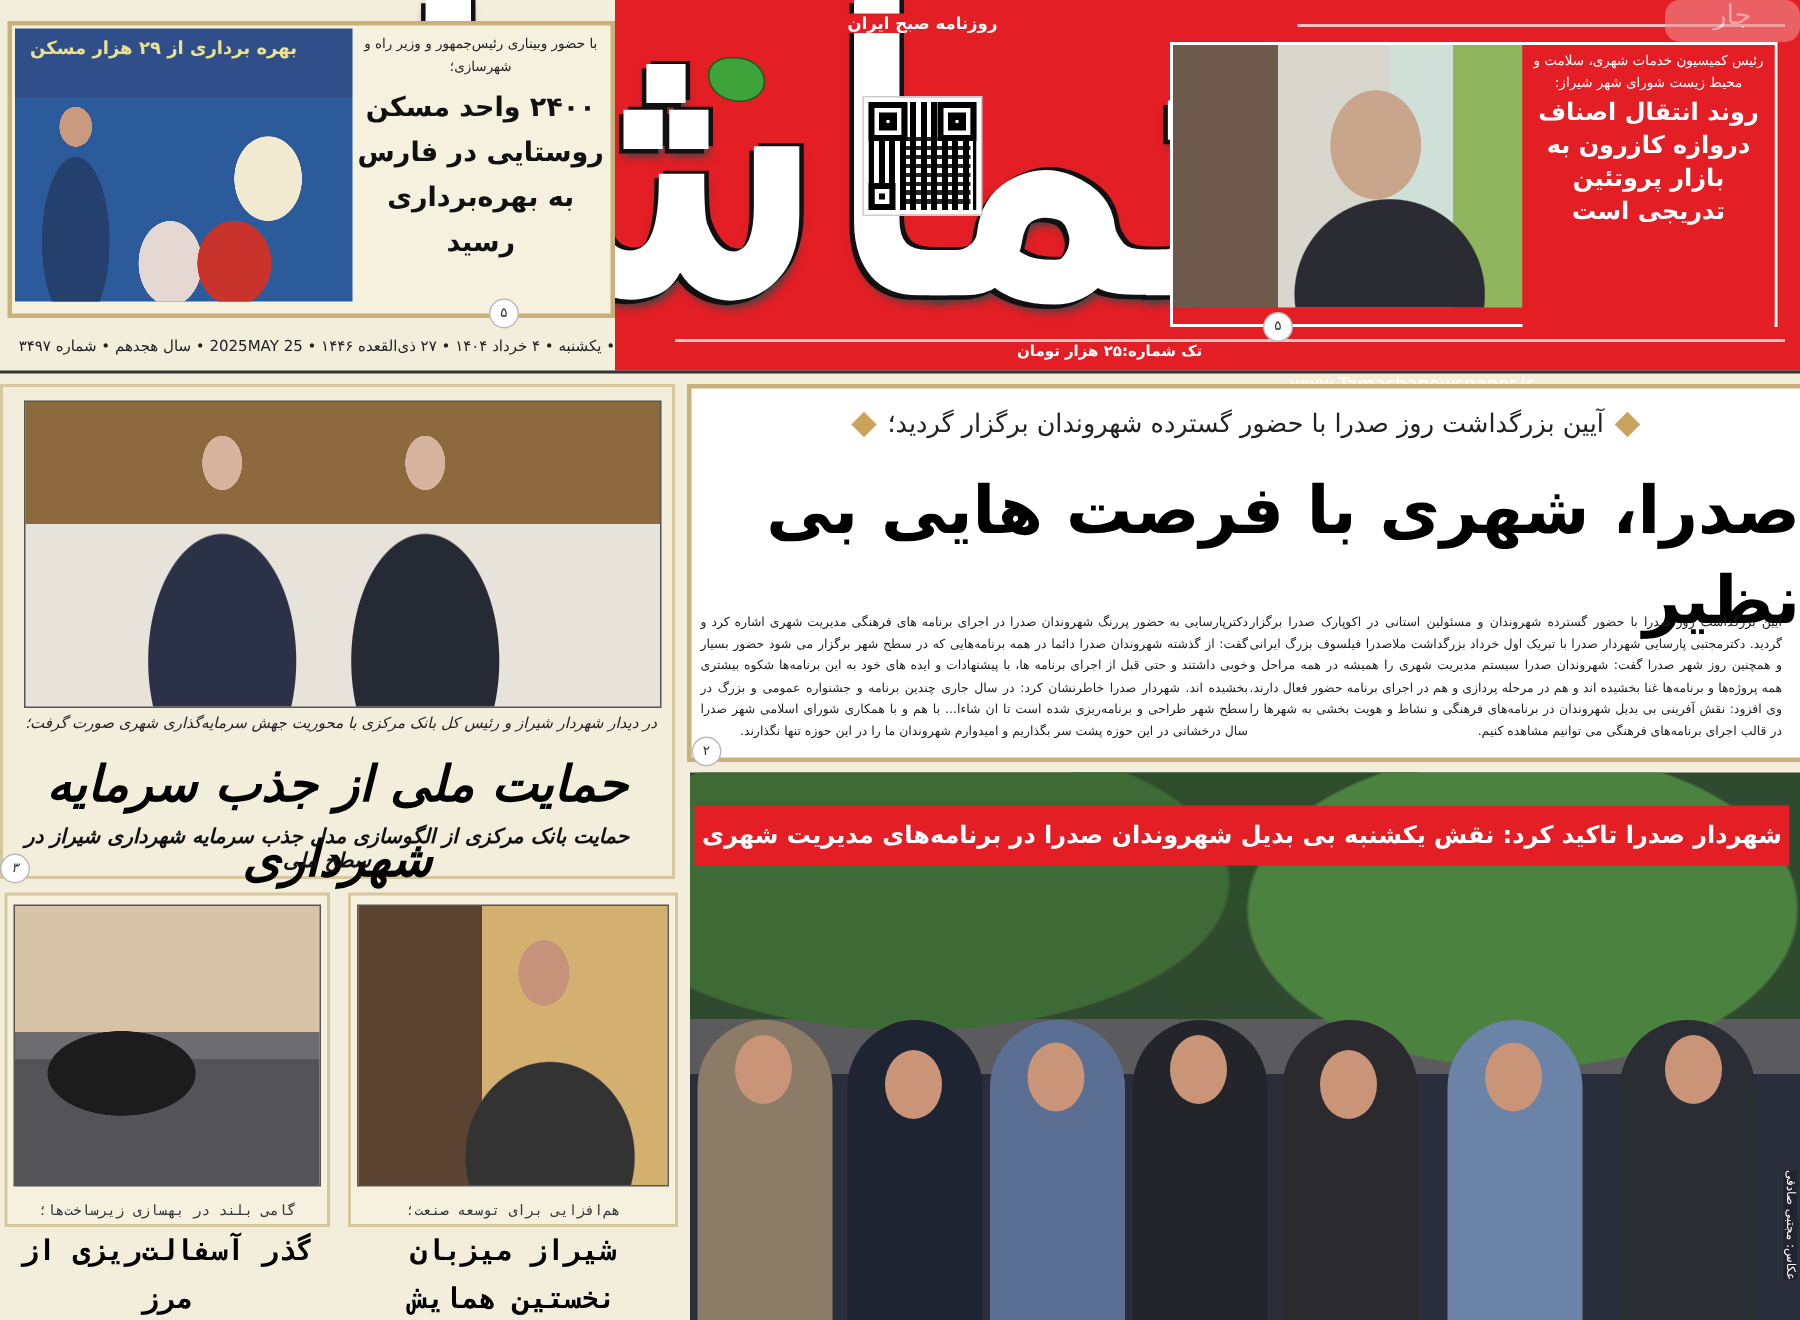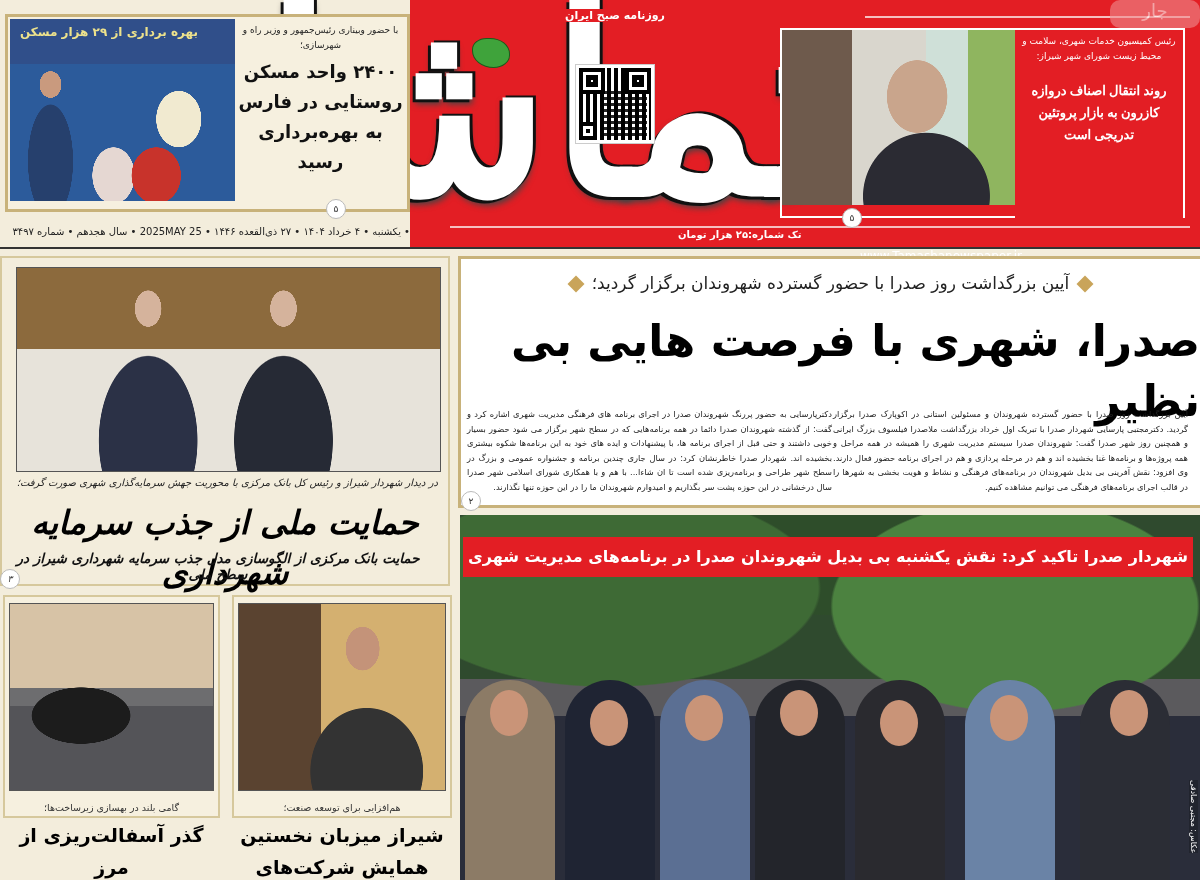--- a/index.html
+++ b/index.html
@@ -60,21 +60,21 @@
   .red-story {
     position: absolute; left: 370px; top: 28px; width: 405px; height: 190px;
     border: 2px solid #fff;
     padding-left: 40px;
   }
   .red-story .txt {
     position: absolute; right: 0; top: 0; width: 168px; height: 188px;
     background: #e31e24; color: #fff; text-align: center; padding: 4px 6px;
   }
   .red-story .kicker { font-size: 9px; line-height: 15px; }
-  .red-story .title { font-size: 13px; font-weight: bold; line-height: 22px; margin-top: 16px; font-family: Liberation Serif, serif; }
+  .red-story .title { font-size: 16px; font-weight: bold; line-height: 22px; margin-top: 0; }
   .red-story .photo {
     position: absolute; left: 0; top: 0; width: 233px; height: 175px;
     background:
       radial-gradient(ellipse 50px 60px at 58% 38%, #c9a58c 0 60%, transparent 61%),
       radial-gradient(ellipse 90px 90px at 62% 95%, #2b2b33 0 70%, transparent 71%),
       linear-gradient(90deg, #6e5a4c 0 30%, #d9d6cd 30% 62%, #cfe0d8 62% 80%, #8fb55f 80%);
   }
   .page-badge {
     position: absolute; width: 20px; height: 20px; border-radius: 50%;
     background: #fff; border: 1px solid #bbb; font-size: 9px; text-align: center; line-height: 18px; color: #333;
@@ -146,21 +146,21 @@
       radial-gradient(ellipse 22px 30px at 63% 20%, #d5b39c 0 60%, transparent 61%),
       radial-gradient(ellipse 70px 120px at 31% 85%, #2b3146 0 70%, transparent 71%),
       radial-gradient(ellipse 70px 120px at 63% 85%, #262a35 0 70%, transparent 71%),
       linear-gradient(180deg, #8c6a3d 0 40%, #e7e3da 40%);
     border: 1px solid #555;
   }
   .left-caption { position: absolute; right: 10px; top: 219px; width: 430px; text-align: right; font-size: 10px; color: #222; }
   .left-title { position: absolute; left: 0; right: 0; top: 240px; text-align: center; font-size: 33px; font-weight: bold; color: #000; line-height: 50px; }
   .left-sub { position: absolute; right: 15px; top: 292px; width: 430px; text-align: center; font-size: 13.5px; color: #111; font-weight: bold; }
 
-  .small-box { position: absolute; top: 595px; height: 223px; border: 2px solid #d6c89c; background: #f6f0df; }
+  .small-box { position: absolute; top: 595px; height: 223px; border: 2px solid #d6c89c; background: #f6f0df; font-family: Liberation Mono, monospace; }
   .small-box.a { left: 3px; width: 217px; }
   .small-box.b { left: 232px; width: 220px; }
   .small-photo { position: absolute; left: 4px; top: 6px; right: 4px; height: 188px; border: 1px solid #555; }
   .small-box.a .small-photo {
     background:
       radial-gradient(ellipse 70px 40px at 35% 60%, #1c1c1c 0 70%, transparent 71%),
       linear-gradient(180deg, #d7c3a6 0 45%, #6d6d6f 45% 55%, #545458 55%);
   }
   .small-box.b .small-photo {
     background:

